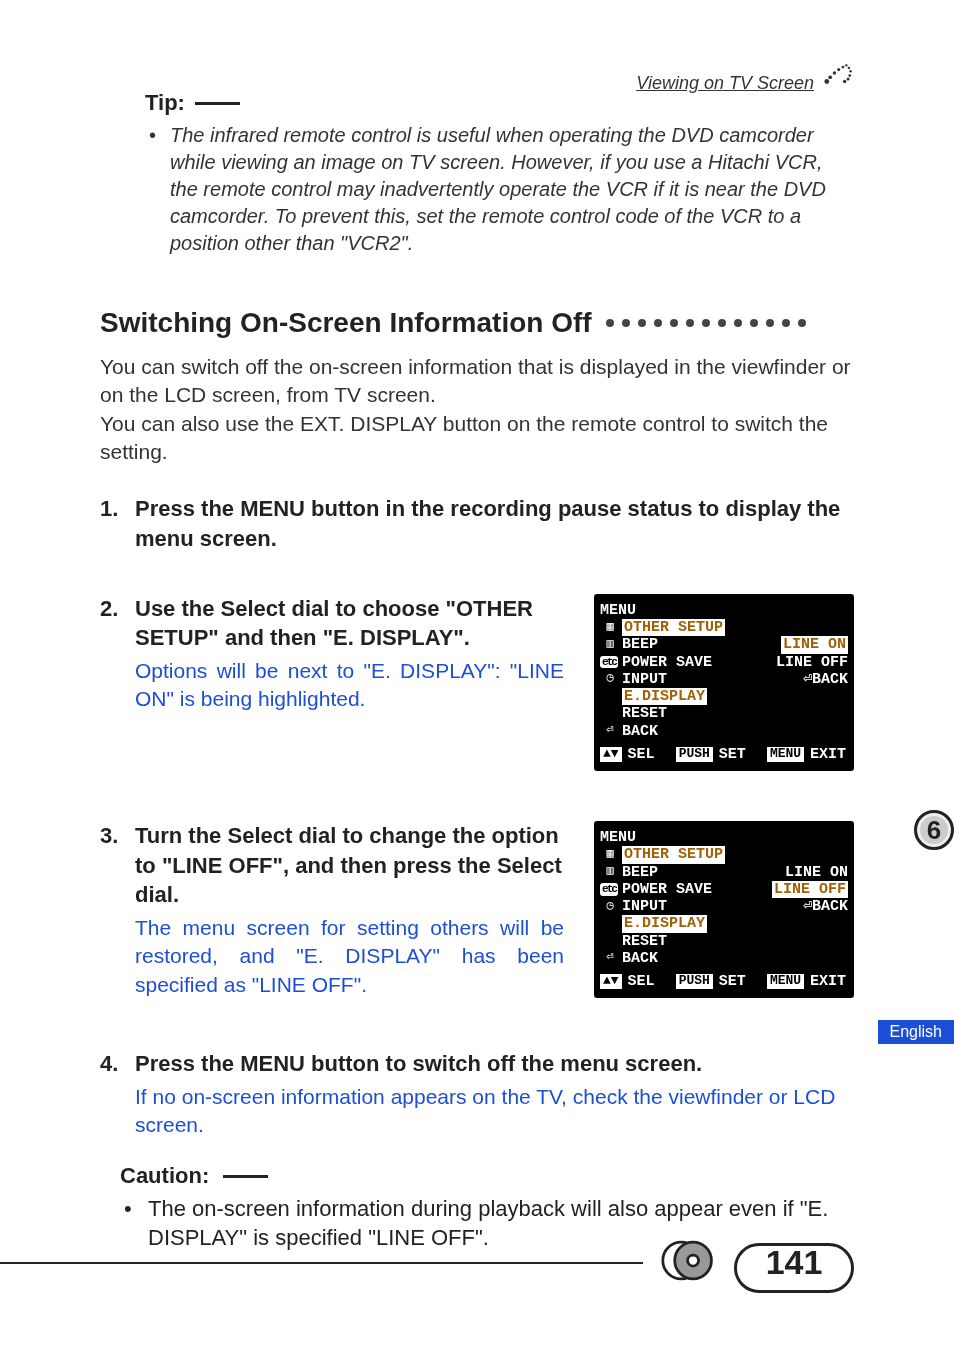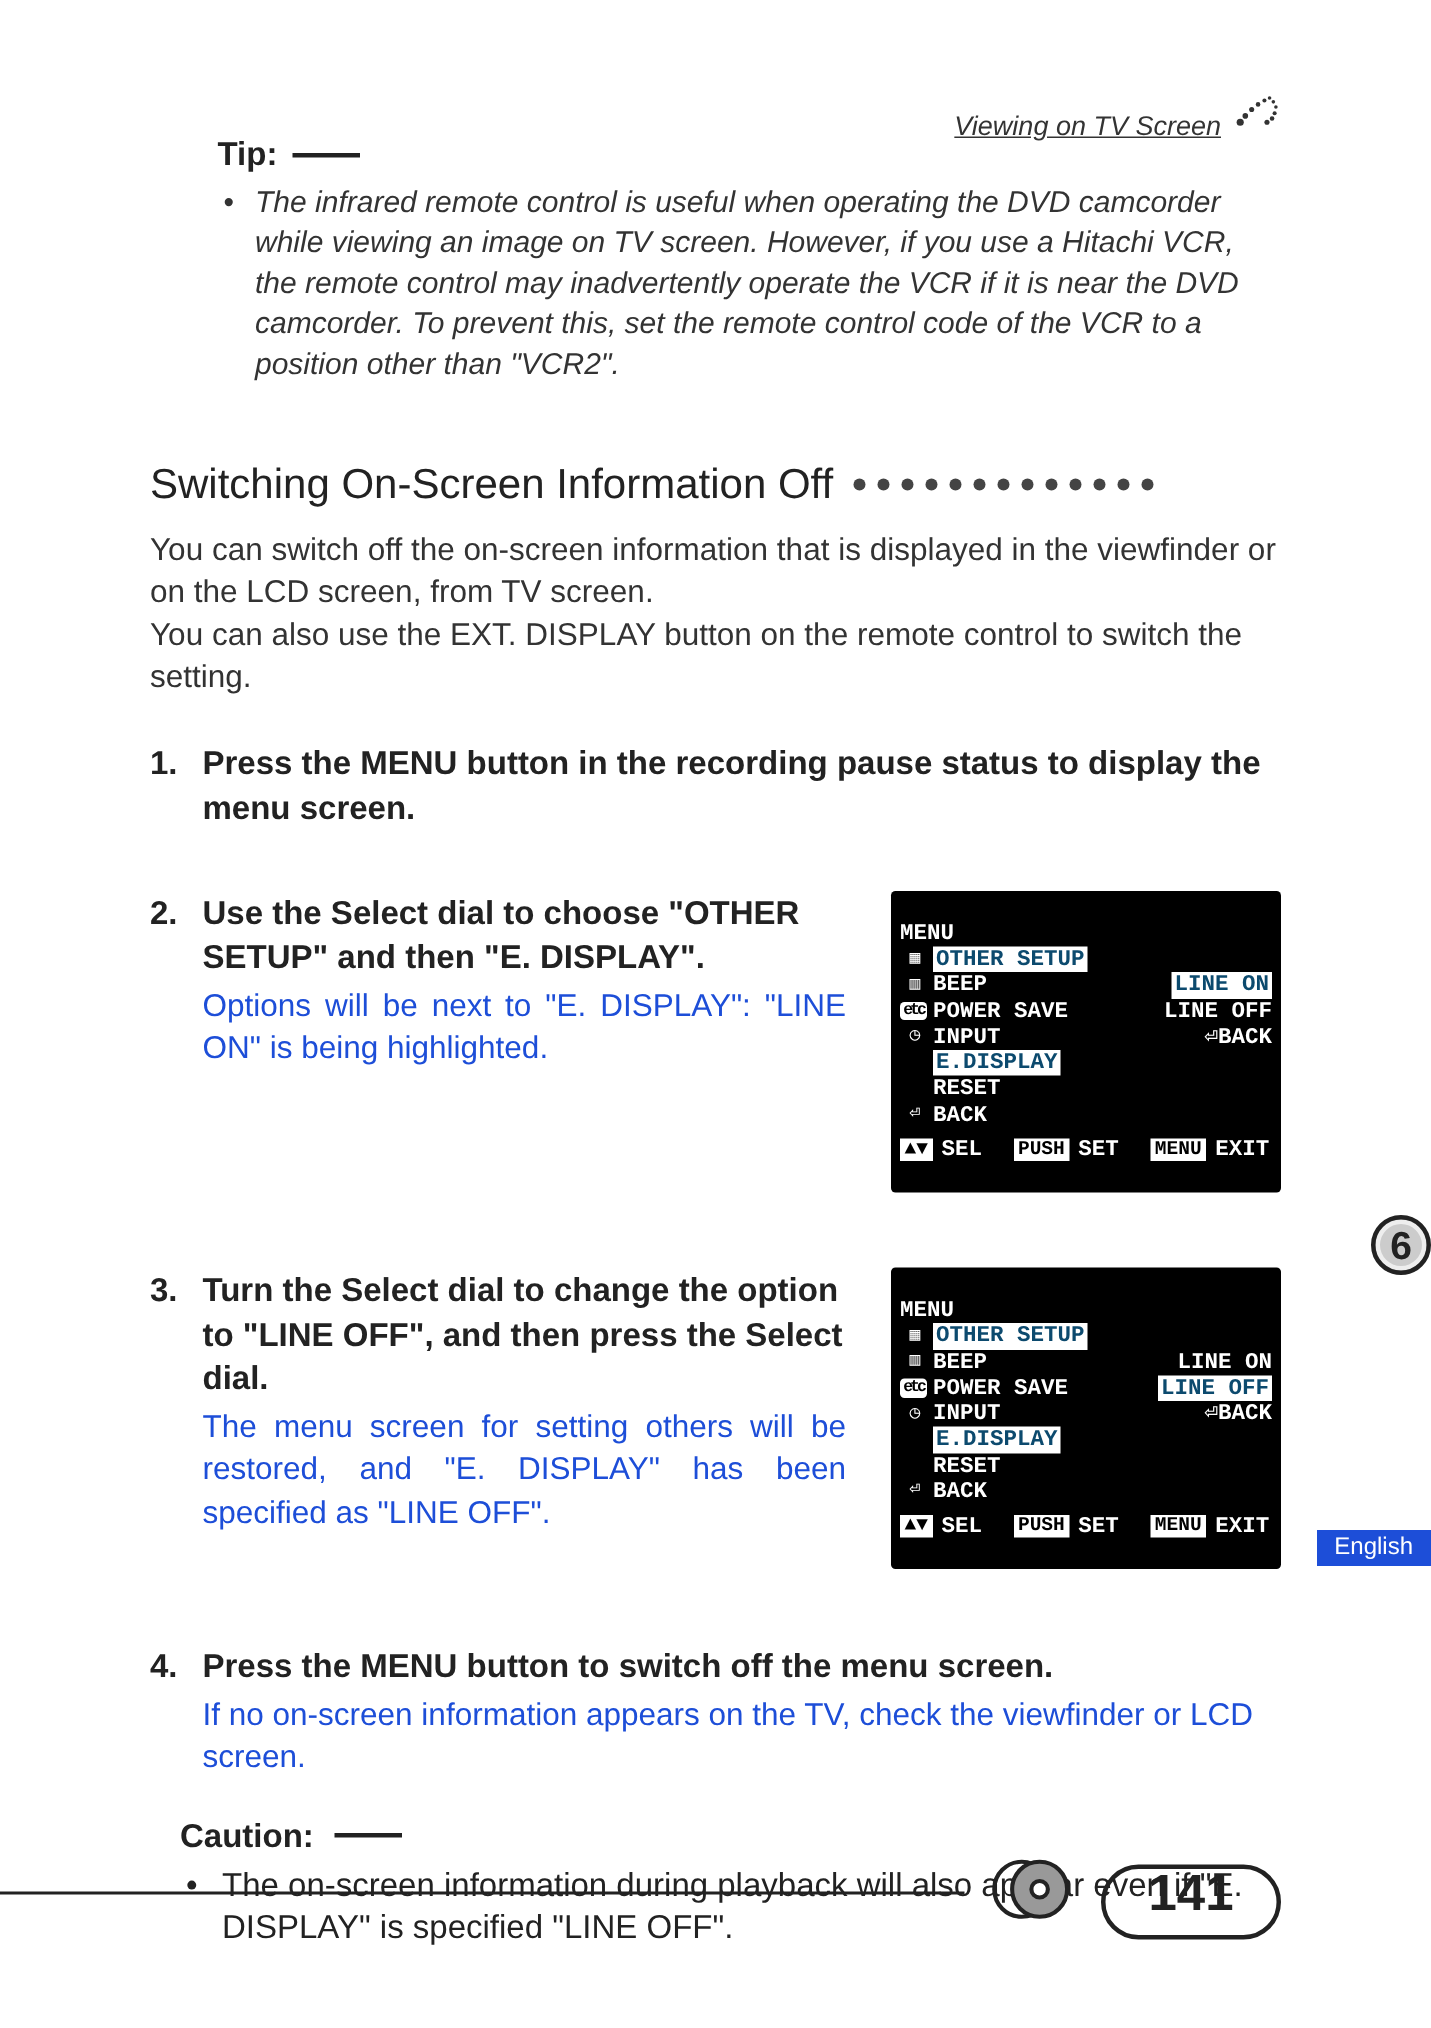--- a/index.html
+++ b/index.html
@@ -58,21 +58,21 @@
   .tip-body::before {
     content: "•";
     position: absolute;
     left: 4px;
     top: 0;
     font-style: normal;
     font-size: 20px;
   }
   .section-title {
     margin-top: 50px;
-    font-weight: 400;
+    font-weight: 700;
     font-size: 28px;
     display: flex;
     align-items: center;
     gap: 10px;
   }
   .dots {
     display: flex; gap: 8px; margin-left: 4px;
   }
   .dots span {
     width: 8px; height: 8px; background: #444; border-radius: 50%;
@@ -107,26 +107,26 @@
     text-align: justify;
   }
   .menu-shot {
     flex: 0 0 260px;
     width: 260px;
     background: #000;
     color: #fff;
     font-family: "Courier New", monospace;
     font-size: 15px;
     font-weight: bold;
-    padding: 20px 6px;
+    padding: 8px 6px;
     line-height: 1.15;
     border-radius: 3px;
   }
   .menu-shot .row { display: flex; align-items: center; gap: 4px; white-space: nowrap; }
-  .menu-shot .hl { background: #fff; color: #0c4a6e; padding: 0 2px; }
+  .menu-shot .hl { background: #fff; color: #a16207; padding: 0 2px; }
   .menu-shot .right { margin-left: auto; }
   .menu-shot .ic { display: inline-flex; width: 18px; justify-content: center; letter-spacing: -2px; font-size: 12px; }
   .menu-shot .bottom {
     margin-top: 6px;
     display: flex; gap: 6px; align-items: center;
   }
   .menu-shot .btn { background: #fff; color: #000; padding: 0 3px; font-size: 13px; }
   .caution-heading {
     margin-top: 24px;
     margin-left: 20px;

